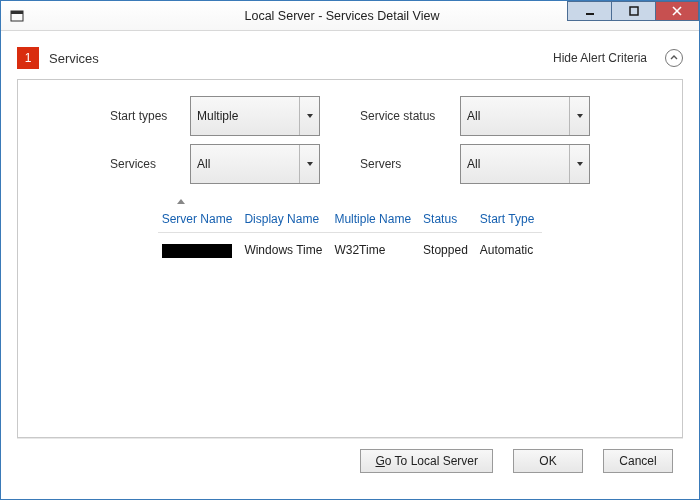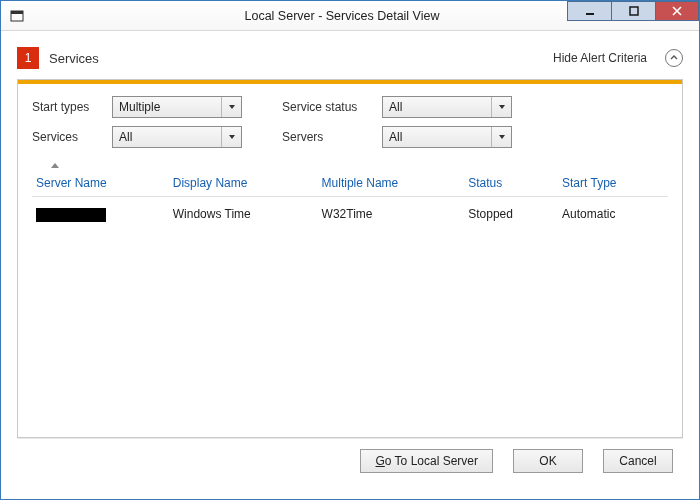--- a/index.html
+++ b/index.html
@@ -15,25 +15,25 @@
   .win-close { background:#c75050; color:#fff; }
   .win-btn svg{display:block;}
   .client { flex:1; padding:16px; display:flex; flex-direction:column; min-height:0; }
   .alert-head { display:flex; align-items:center; justify-content:space-between; margin-bottom:10px; }
   .alert-left { display:flex; align-items:center; gap:10px; }
   .alert-badge { width:22px; height:22px; background:#d92d0f; color:#fff; display:flex; align-items:center; justify-content:center; font-size:12px; }
   .alert-label { color:#333; font-size:13px; }
   .alert-right { display:flex; align-items:center; gap:18px; color:#333; font-size:12px; cursor:pointer; }
   .chev-circle { width:18px; height:18px; border:1px solid #777; border-radius:50%; display:flex; align-items:center; justify-content:center; }
 
-  .panel { border:1px solid #c9c9c9; background:#fff; flex:1; display:flex; flex-direction:column; min-height:0; }
+  .panel { border:1px solid #c9c9c9; background:#fff; flex:1; display:flex; flex-direction:column; min-height:0;align-items:center; }
   .panel-accent { height:4px; background:#f0a400; }
   .filters { padding:12px 14px 8px 14px; display:grid; grid-template-columns:80px 130px 40px 100px 130px; row-gap:8px; align-items:center; }
   .filters label { color:#333; }
-  .combo { position:relative; height:22px; border:1px solid #8c8c8c; background:linear-gradient(#f8f8f8,#e9e9e9); display:flex; align-items:center; padding:0 22px 0 6px; color:#222; cursor:default; }
+  .combo { position:relative; height:40px; border:1px solid #8c8c8c; background:linear-gradient(#f8f8f8,#e9e9e9); display:flex; align-items:center; padding:0 22px 0 6px; color:#222; cursor:default; }
   .combo .arrow { position:absolute; right:0; top:0; bottom:0; width:20px; border-left:1px solid #b8b8b8; display:flex; align-items:center; justify-content:center; }
   .spacer{}
 
   .grid { flex:1; overflow:auto; padding:0 14px 8px 14px; min-height:0; }
   table.data { width:100%; border-collapse:collapse; }
   .sort-ind { text-align:left; height:8px; }
   .sort-ind .tri { display:inline-block; margin-left:18px; width:0;height:0;border-left:4px solid transparent;border-right:4px solid transparent;border-bottom:5px solid #878787; }
   thead th { text-align:left; font-weight:normal; color:#1660b0; padding:4px 8px 6px 4px; border-bottom:1px solid #e0e0e0; white-space:nowrap; cursor:pointer; }
   tbody td { padding:10px 8px 6px 4px; color:#222; white-space:nowrap; vertical-align:middle; }
   .redact { display:inline-block; width:70px; height:14px; background:#000; vertical-align:middle; }

